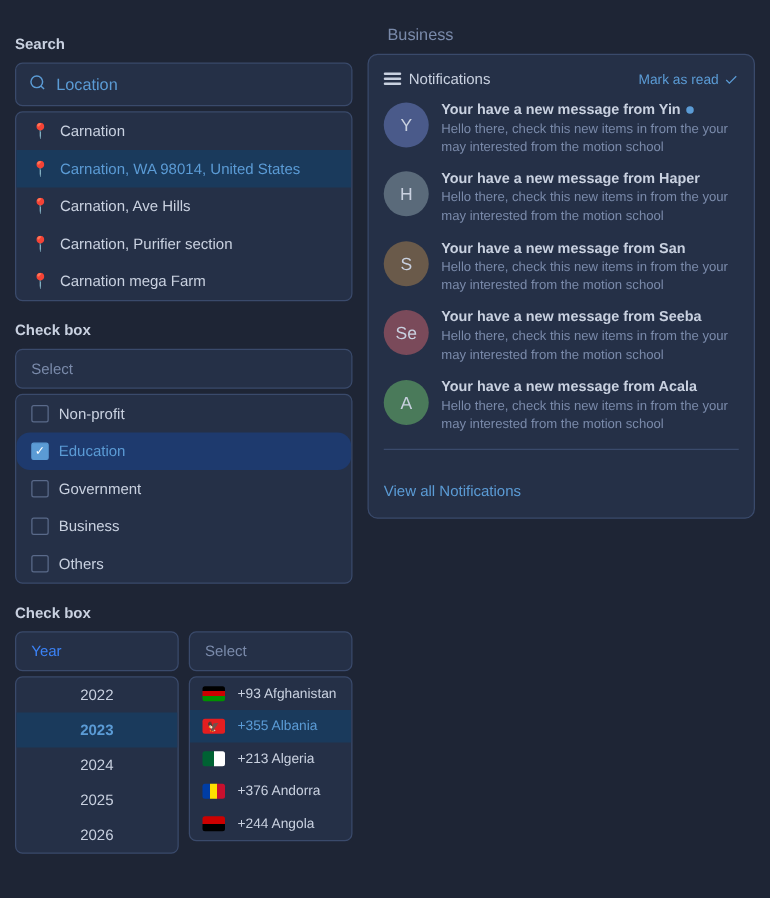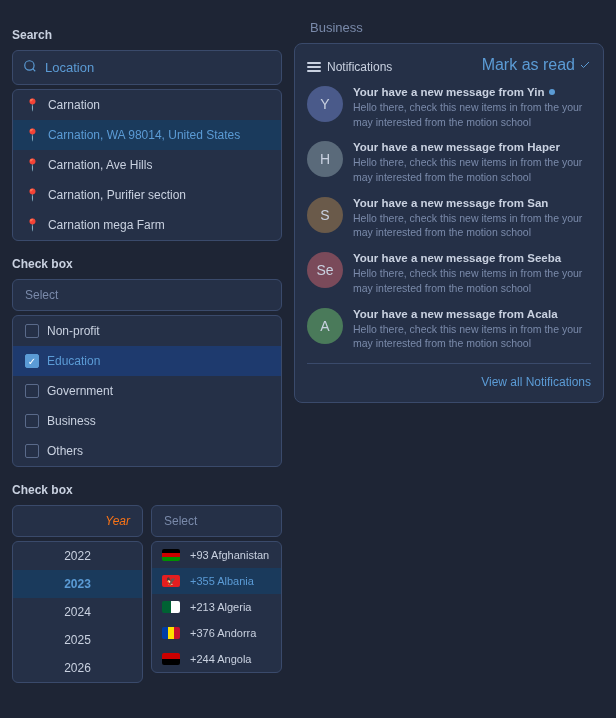--- a/index.html
+++ b/index.html
@@ -113,20 +113,21 @@
       overflow: hidden;
     }
 
     .checkbox-item {
       display: flex;
       align-items: center;
       gap: 8px;
       padding: 8px 12px;
       font-size: 12px;
       color: #c9d1e0;
+      border-radius: 11px;
     }
 
     .checkbox-item.highlighted {
       background: #1e3a6e;
       color: #5b9bd5;
     }
 
     .checkbox-item .cb {
       width: 14px;
       height: 14px;
@@ -159,25 +160,24 @@
     .col-half {
       flex: 1;
     }
 
     .year-input {
       background: #253047;
       border: 1px solid #3a4a6b;
       border-radius: 6px;
       padding: 8px 12px;
       font-size: 12px;
-      color: #f97316;
+      color: #3b82f6;
       margin-bottom: 4px;
       width: 100%;
-      text-align: right;
-      font-style: italic;
+      text-align: left;
     }
 
     .year-list {
       background: #253047;
       border: 1px solid #3a4a6b;
       border-radius: 6px;
       overflow: hidden;
     }
 
     .year-item {
@@ -279,21 +279,21 @@
 
     .notif-header-left {
       display: flex;
       align-items: center;
       gap: 6px;
       font-size: 12px;
       color: #c9d1e0;
     }
 
     .mark-read {
-      font-size: 16px;
+      font-size: 11px;
       color: #5b9bd5;
       display: flex;
       align-items: center;
       gap: 4px;
       cursor: pointer;
     }
 
     .notif-item {
       display: flex;
       gap: 10px;
@@ -336,22 +336,22 @@
       display: inline-block;
     }
 
     .notif-body {
       font-size: 10.5px;
       color: #7a8aaa;
       line-height: 1.4;
     }
 
     .view-all {
-      text-align: right;
-      padding-top: 8px;
+      text-align: left;
+      padding-top: 24px;
       border-top: 1px solid #3a4a6b;
     }
 
     .view-all a {
       font-size: 12px;
       color: #5b9bd5;
       text-decoration: none;
       cursor: pointer;
     }
 

